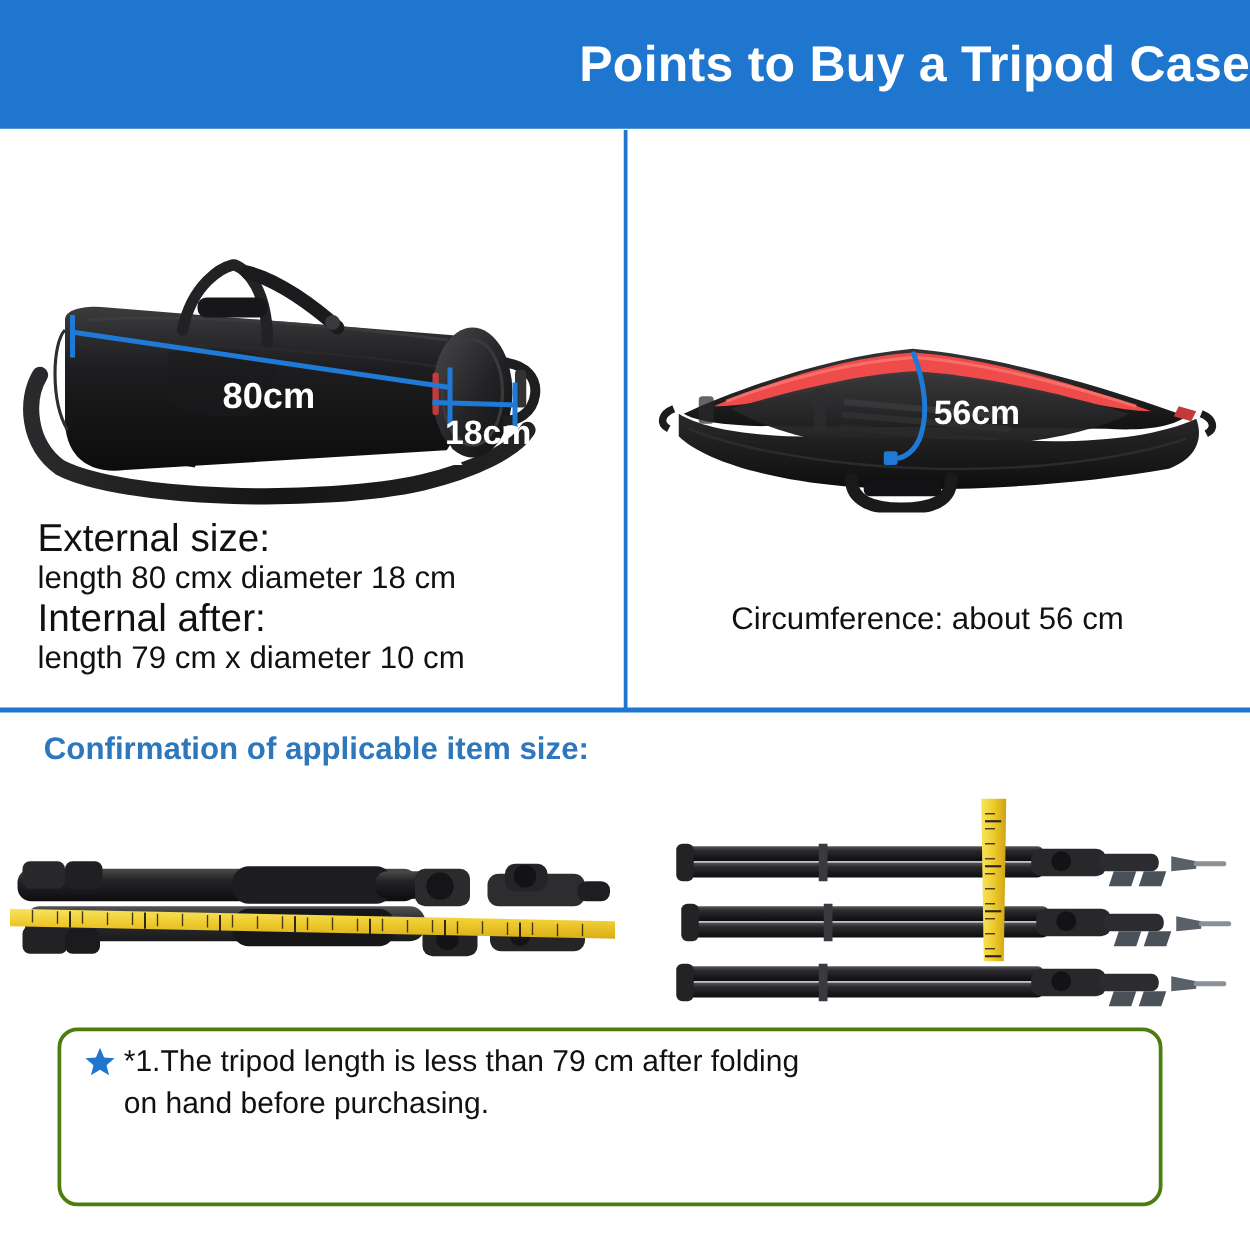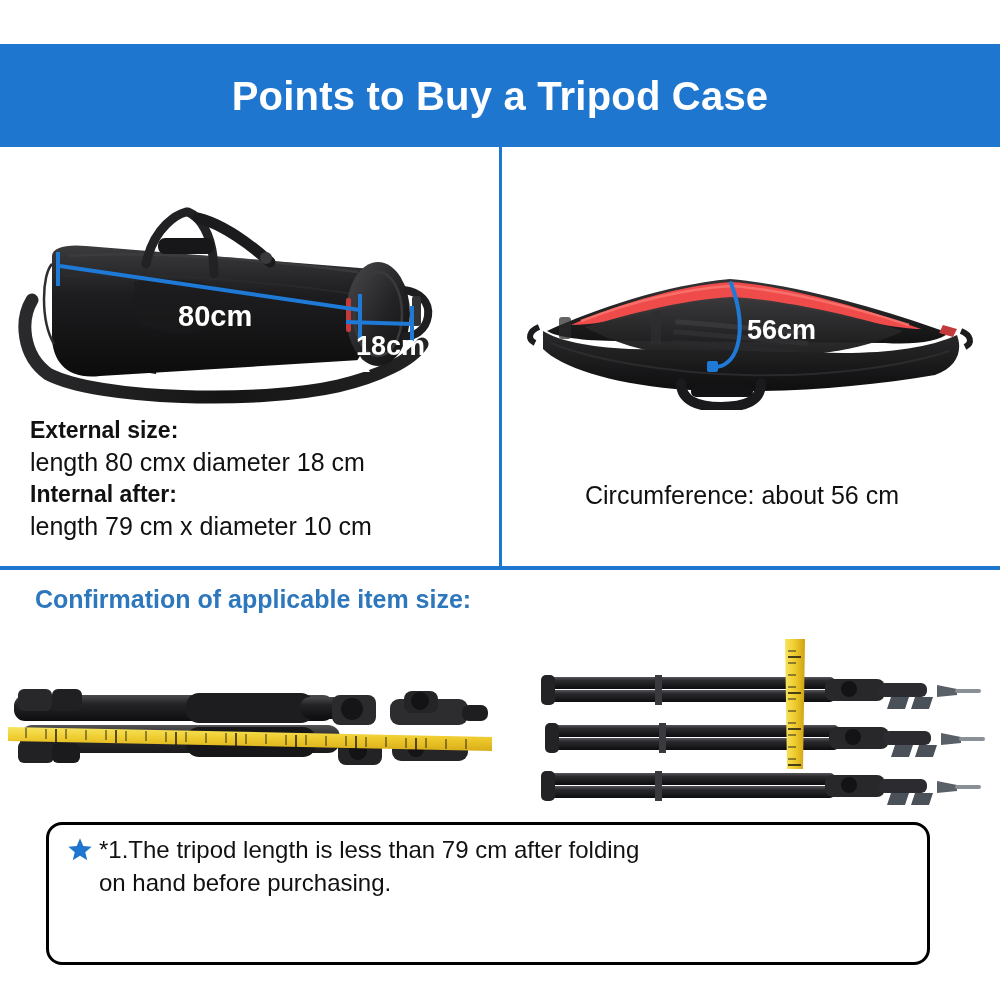--- a/index.html
+++ b/index.html
@@ -22,22 +22,21 @@
   
   .header-banner {
     position: absolute;
     left: 0;
     top: 0;
     width: 1000px;
     height: 103px;
     background: #1f76ce;
     display: flex;
     align-items: center;
-    justify-content: center;
-    margin-top: 44px;
+    justify-content: flex-end;
   }
   .header-title {
     color: #ffffff;
     font-size: 40px;
     font-weight: bold;
     letter-spacing: 0.2px;
     line-height: 1;
     white-space: nowrap;
   }
 
@@ -71,22 +70,22 @@
   #heading-confirm { left: 35px; top: 585px; }
 
   
   .spec-text {
     position: absolute;
     left: 30px;
     top: 415px;
     width: 440px;
   }
   .spec-line-label {
-    font-size: 23px;
-    font-weight: bold;
+    font-size: 31px;
+    font-weight: normal;
     color: #111111;
     line-height: 31px;
     white-space: nowrap;
   }
   .spec-line-value {
     font-size: 25px;
     font-weight: normal;
     color: #111111;
     line-height: 33px;
     white-space: nowrap;
@@ -132,21 +131,21 @@
     height: 185px;
   }
 
   
   .callout-box {
     position: absolute;
     left: 46px;
     top: 822px;
     width: 884px;
     height: 143px;
-    border: 3px solid #000000;
+    border: 3px solid #4d7c0f;
     border-radius: 16px;
     box-sizing: border-box;
     background: #ffffff;
   }
   .callout-list {
     position: absolute;
     left: 16px;
     top: 8px;
     right: 10px;
   }

